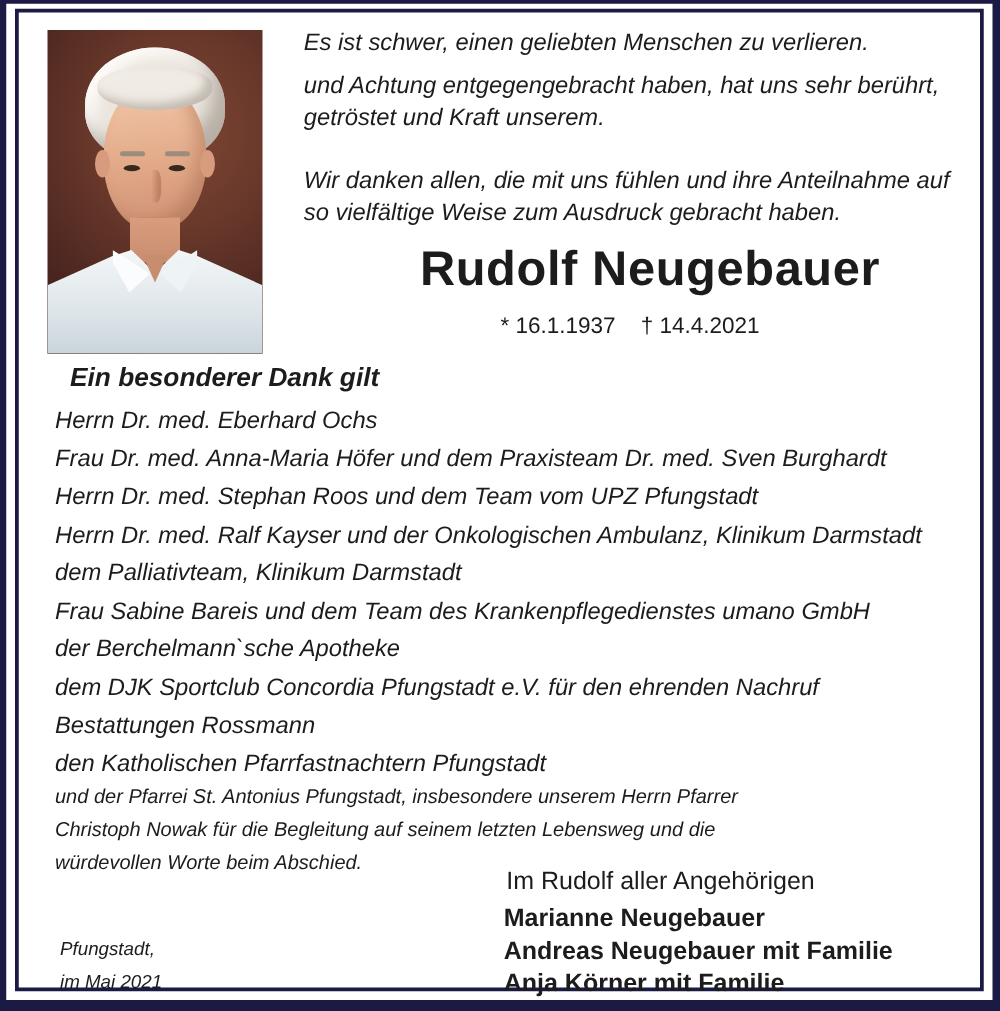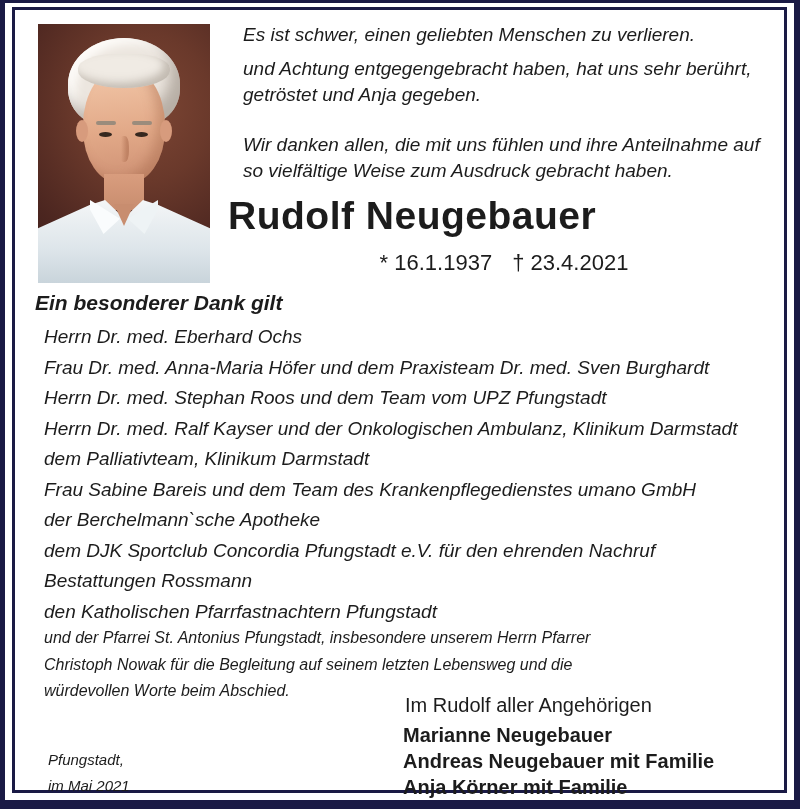--- a/index.html
+++ b/index.html
@@ -15,27 +15,27 @@
 
   .abs { position:absolute; }
 
   
   .intro { left:243px; width:540px; font-size:19px; line-height:26px; font-style:italic; }
   .p1 { top:22px; }
   .p2 { top:56px; }
   .p3 { top:132px; }
 
   
-  .name-wrap { left:228px; top:194px; width:552px; }
+  .name-wrap { left:244px; top:194px; width:552px; text-align:center; }
   .deceased-name { font-size:39px; font-weight:bold; letter-spacing:0.5px; }
   .dates { left:228px; top:250px; width:552px; display:flex; justify-content:center;
-           gap:20px; font-size:22px; }
+           gap:20px; font-size:18px; }
 
   
-  .thanks-heading { left:35px; top:291px; font-size:21px; font-weight:bold; font-style:italic; }
+  .thanks-heading { left:56px; top:291px; font-size:21px; font-weight:bold; font-style:italic; }
   .thanks-list { left:44px; top:322px; width:730px; font-size:19px; font-style:italic; }
   .thanks-list > div { height:30.5px; line-height:30.5px; white-space:nowrap; }
   .thanks-closing { left:44px; top:625px; width:710px; font-size:16px;
                     font-style:italic; line-height:26.5px; }
 
   
   .sig-lead { left:405px; top:694px; font-size:20px; }
   .sig-names { left:403px; top:722px; font-size:20px; font-weight:bold; line-height:26px; }
   .place-date { left:48px; top:747px; font-size:15px; font-style:italic; line-height:26px; }
 
@@ -100,33 +100,33 @@
     <div class="collar-l"></div>
     <div class="collar-r"></div>
     <div class="vneck"></div>
   </div>
 
   <div class="abs intro p1">
     <div>Es ist schwer, einen geliebten Menschen zu verlieren.</div>
   </div>
   <div class="abs intro p2">
     <div>und Achtung entgegengebracht haben, hat uns sehr berührt,</div>
-    <div>getröstet und Anja gegeben.</div>
+    <div>getröstet und Kraft unserem.</div>
   </div>
   <div class="abs intro p3">
     <div>Wir danken allen, die mit uns fühlen und ihre Anteilnahme auf</div>
     <div>so vielfältige Weise zum Ausdruck gebracht haben.</div>
   </div>
 
   <div class="abs name-wrap">
     <span class="deceased-name">Rudolf Neugebauer</span>
   </div>
   <div class="abs dates">
     <span>* 16.1.1937</span>
-    <span>† 23.4.2021</span>
+    <span>† 14.4.2021</span>
   </div>
 
   <div class="abs thanks-heading">Ein besonderer Dank gilt</div>
   <div class="abs thanks-list">
     <div>Herrn Dr. med. Eberhard Ochs</div>
     <div>Frau Dr. med. Anna-Maria Höfer und dem Praxisteam Dr. med. Sven Burghardt</div>
     <div>Herrn Dr. med. Stephan Roos und dem Team vom UPZ Pfungstadt</div>
     <div>Herrn Dr. med. Ralf Kayser und der Onkologischen Ambulanz, Klinikum Darmstadt</div>
     <div>dem Palliativteam, Klinikum Darmstadt</div>
     <div>Frau Sabine Bareis und dem Team des Krankenpflegedienstes umano GmbH</div>

